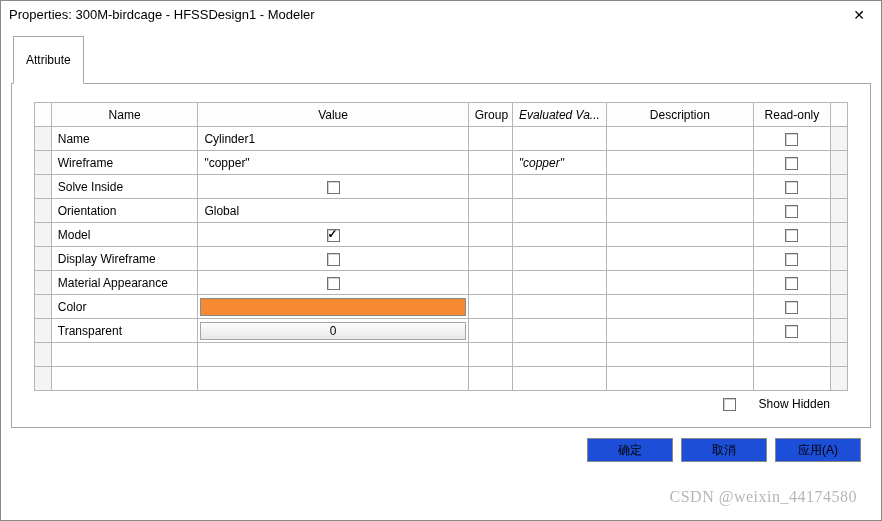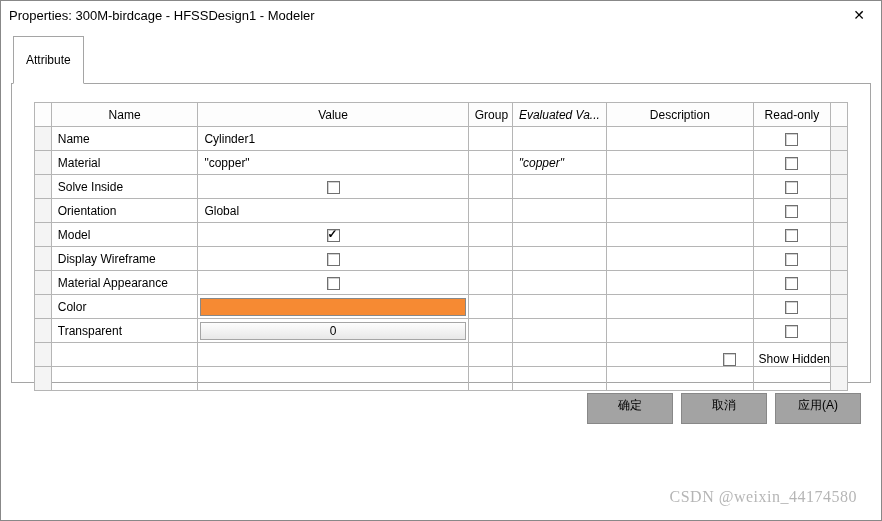--- a/index.html
+++ b/index.html
@@ -14,21 +14,20 @@
     width: 882px;
     height: 521px;
     border: 1px solid #888;
     position: relative;
     display: flex;
     flex-direction: column;
   }
   .titlebar {
     display: flex;
     justify-content: space-between;
-    align-items: center;
     padding: 6px 10px 6px 8px;
     font-size: 13px;
   }
   .close-x {
     font-family: Arial, sans-serif;
     font-size: 14px;
     padding: 0 6px;
     cursor: default;
   }
   .content {
@@ -48,21 +47,21 @@
     padding: 16px 12px;
     background: #fff;
     font-size: 12px;
     position: relative;
     top: 1px;
   }
   .panel {
     border: 1px solid #a5a5a5;
     margin: 0 4px 4px 4px;
     padding: 18px 22px 12px 22px;
-    height: 300px;
+    height: 345px;
     position: relative;
   }
   table.grid {
     border-collapse: collapse;
     width: 100%;
     table-layout: fixed;
   }
   table.grid th, table.grid td {
     border: 1px solid #b5b5b5;
     padding: 3px 6px;
@@ -127,23 +126,23 @@
     font-size:12px;
   }
   .button-row {
     display:flex;
     justify-content:flex-end;
     gap:8px;
     padding: 6px 14px 10px 0;
   }
   .btn {
     min-width: 86px;
-    height: 31px;
+    height: 24px;
     border: 1px solid #888;
-    background: #a3a3a3;
+    background: #1d4ed8;
     font-size: 12px;
     text-align:center;
     line-height:22px;
   }
   .watermark {
     position:absolute;
     right: 24px;
     bottom: 14px;
     color: rgba(120,120,120,0.55);
     font-size: 16px;
@@ -188,21 +187,21 @@
               <td class="col-name">Name</td>
               <td class="col-value">Cylinder1</td>
               <td class="col-unit"></td>
               <td class="col-eval"></td>
               <td class="col-desc"></td>
               <td class="col-ro center"><span class="chk"></span></td>
               <td class="col-tail"></td>
             </tr>
             <tr>
               <td class="col-handle"></td>
-              <td class="col-name">Material</td>
+              <td class="col-name">Wireframe</td>
               <td class="col-value">"copper"</td>
               <td class="col-unit"></td>
               <td class="col-eval">"copper"</td>
               <td class="col-desc"></td>
               <td class="col-ro center"><span class="chk"></span></td>
               <td class="col-tail"></td>
             </tr>
             <tr>
               <td class="col-handle"></td>
               <td class="col-name">Solve Inside</td>

